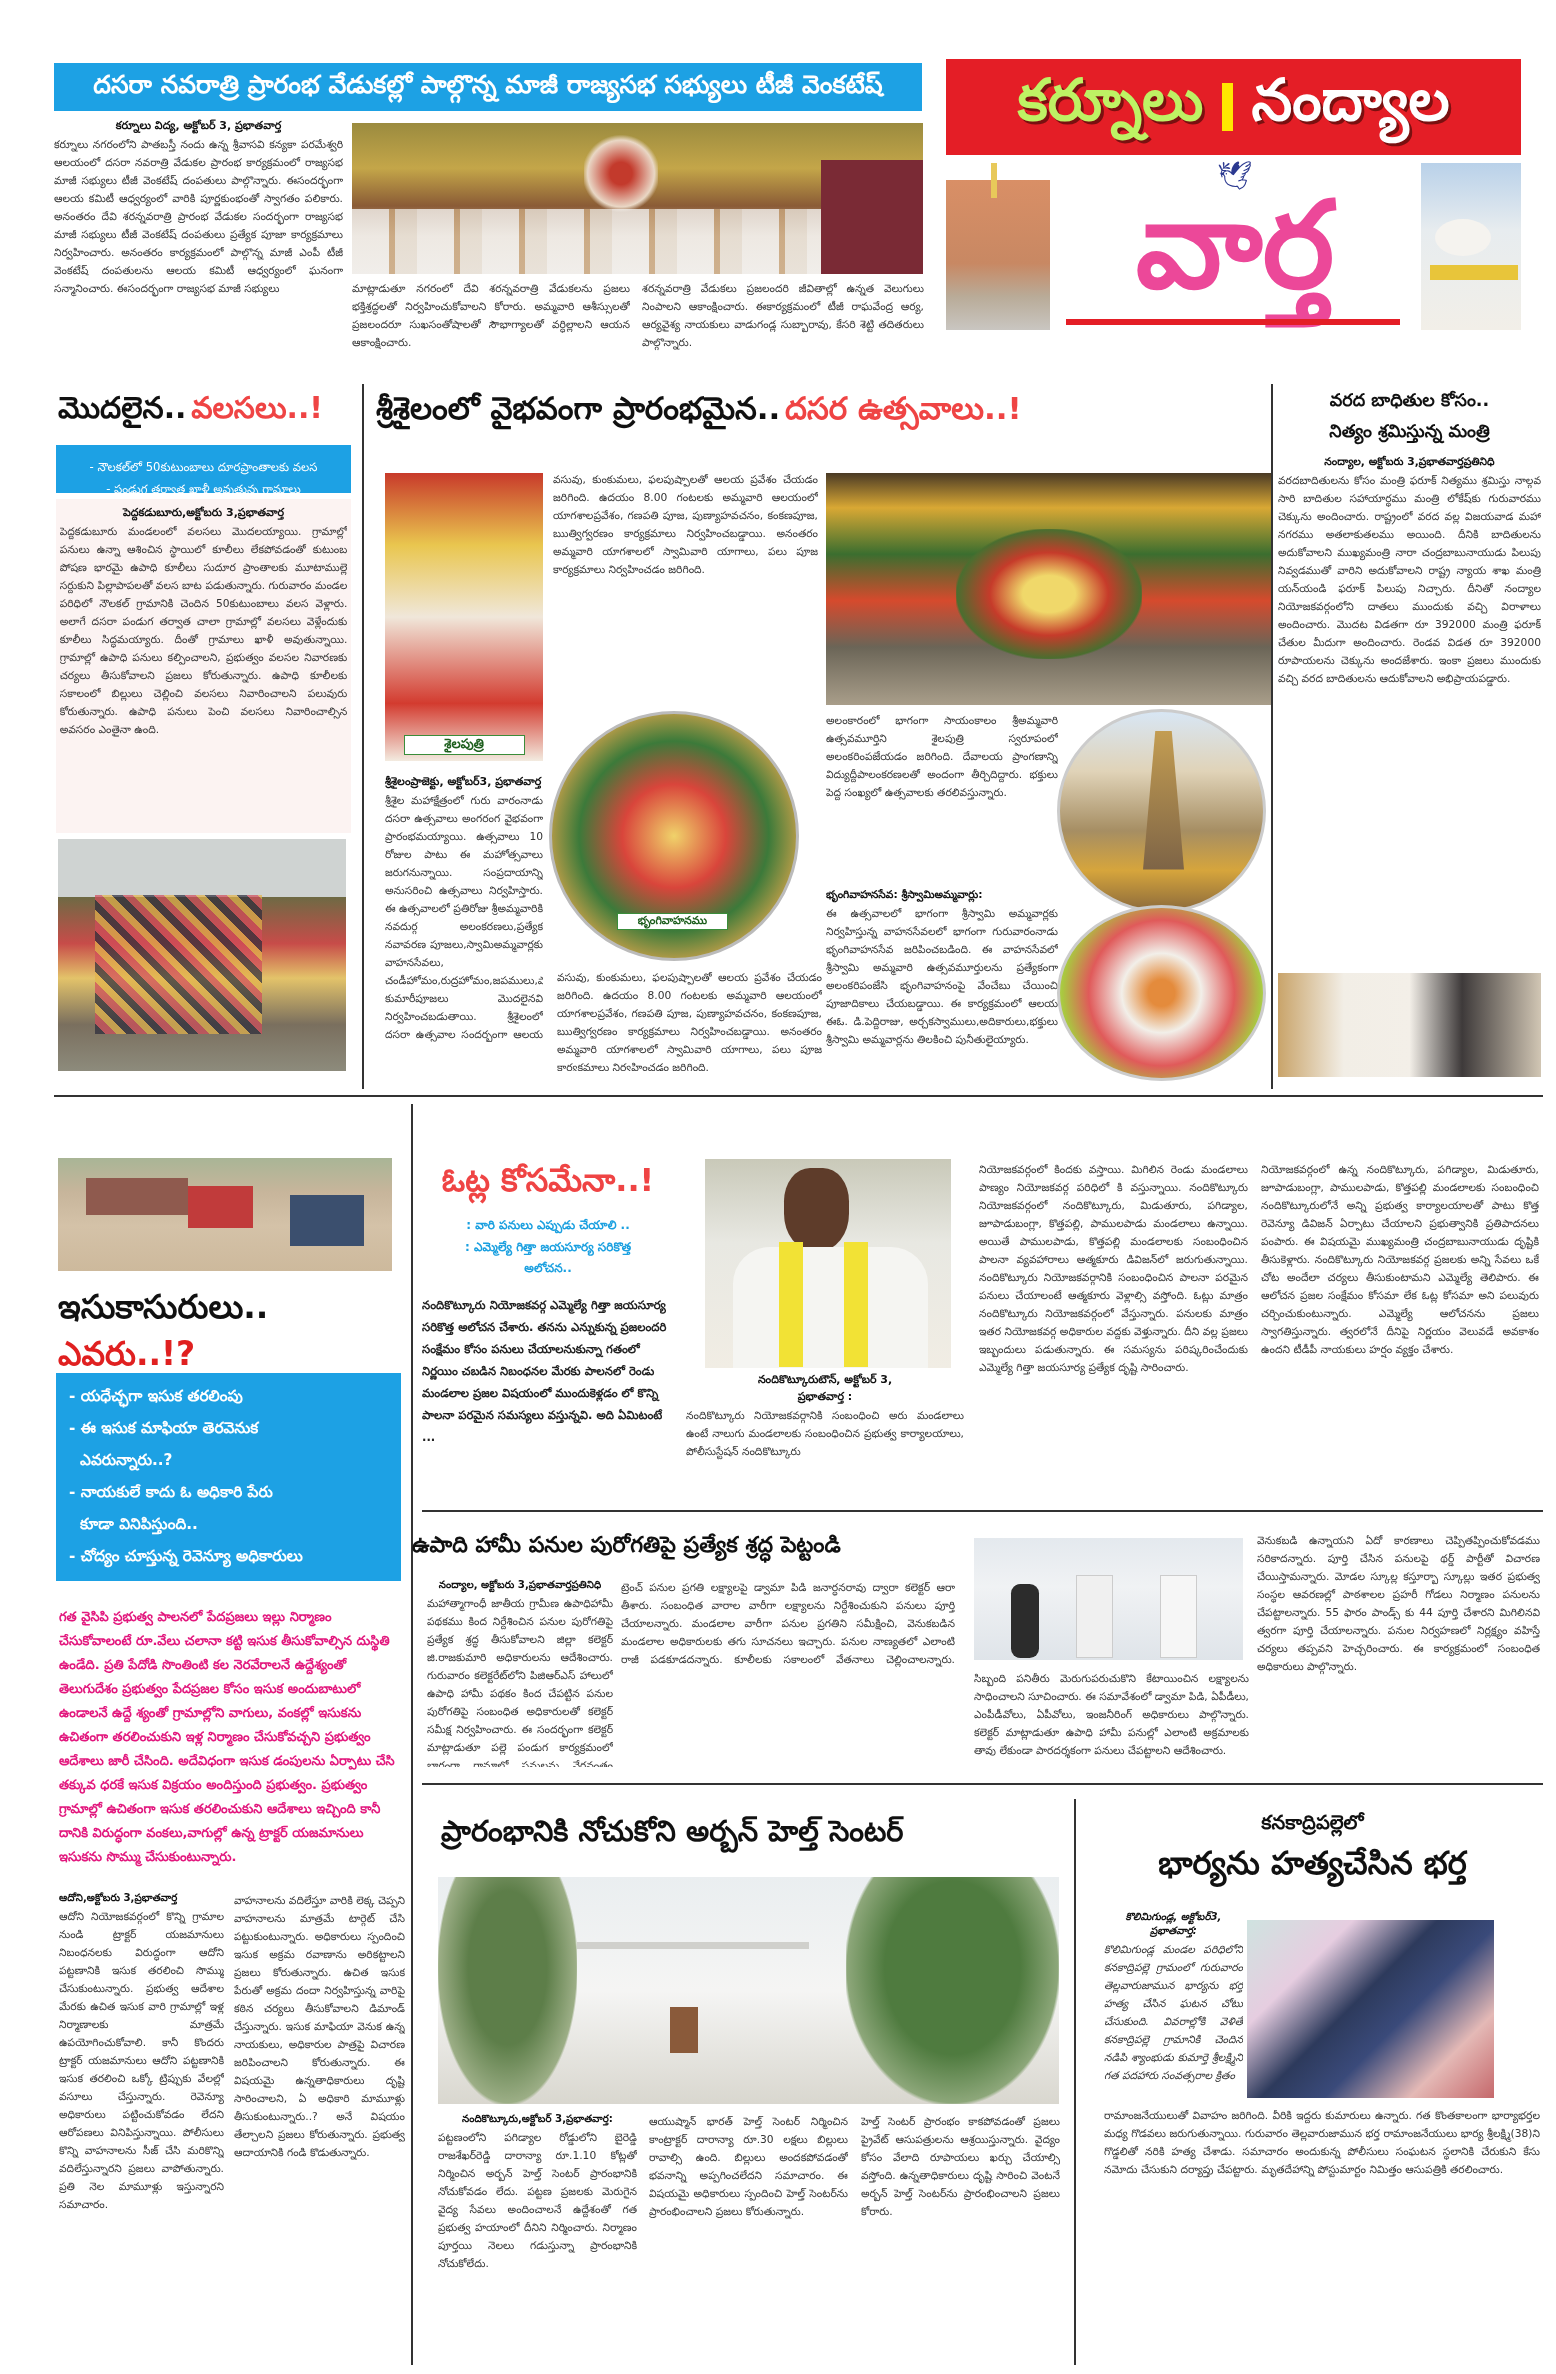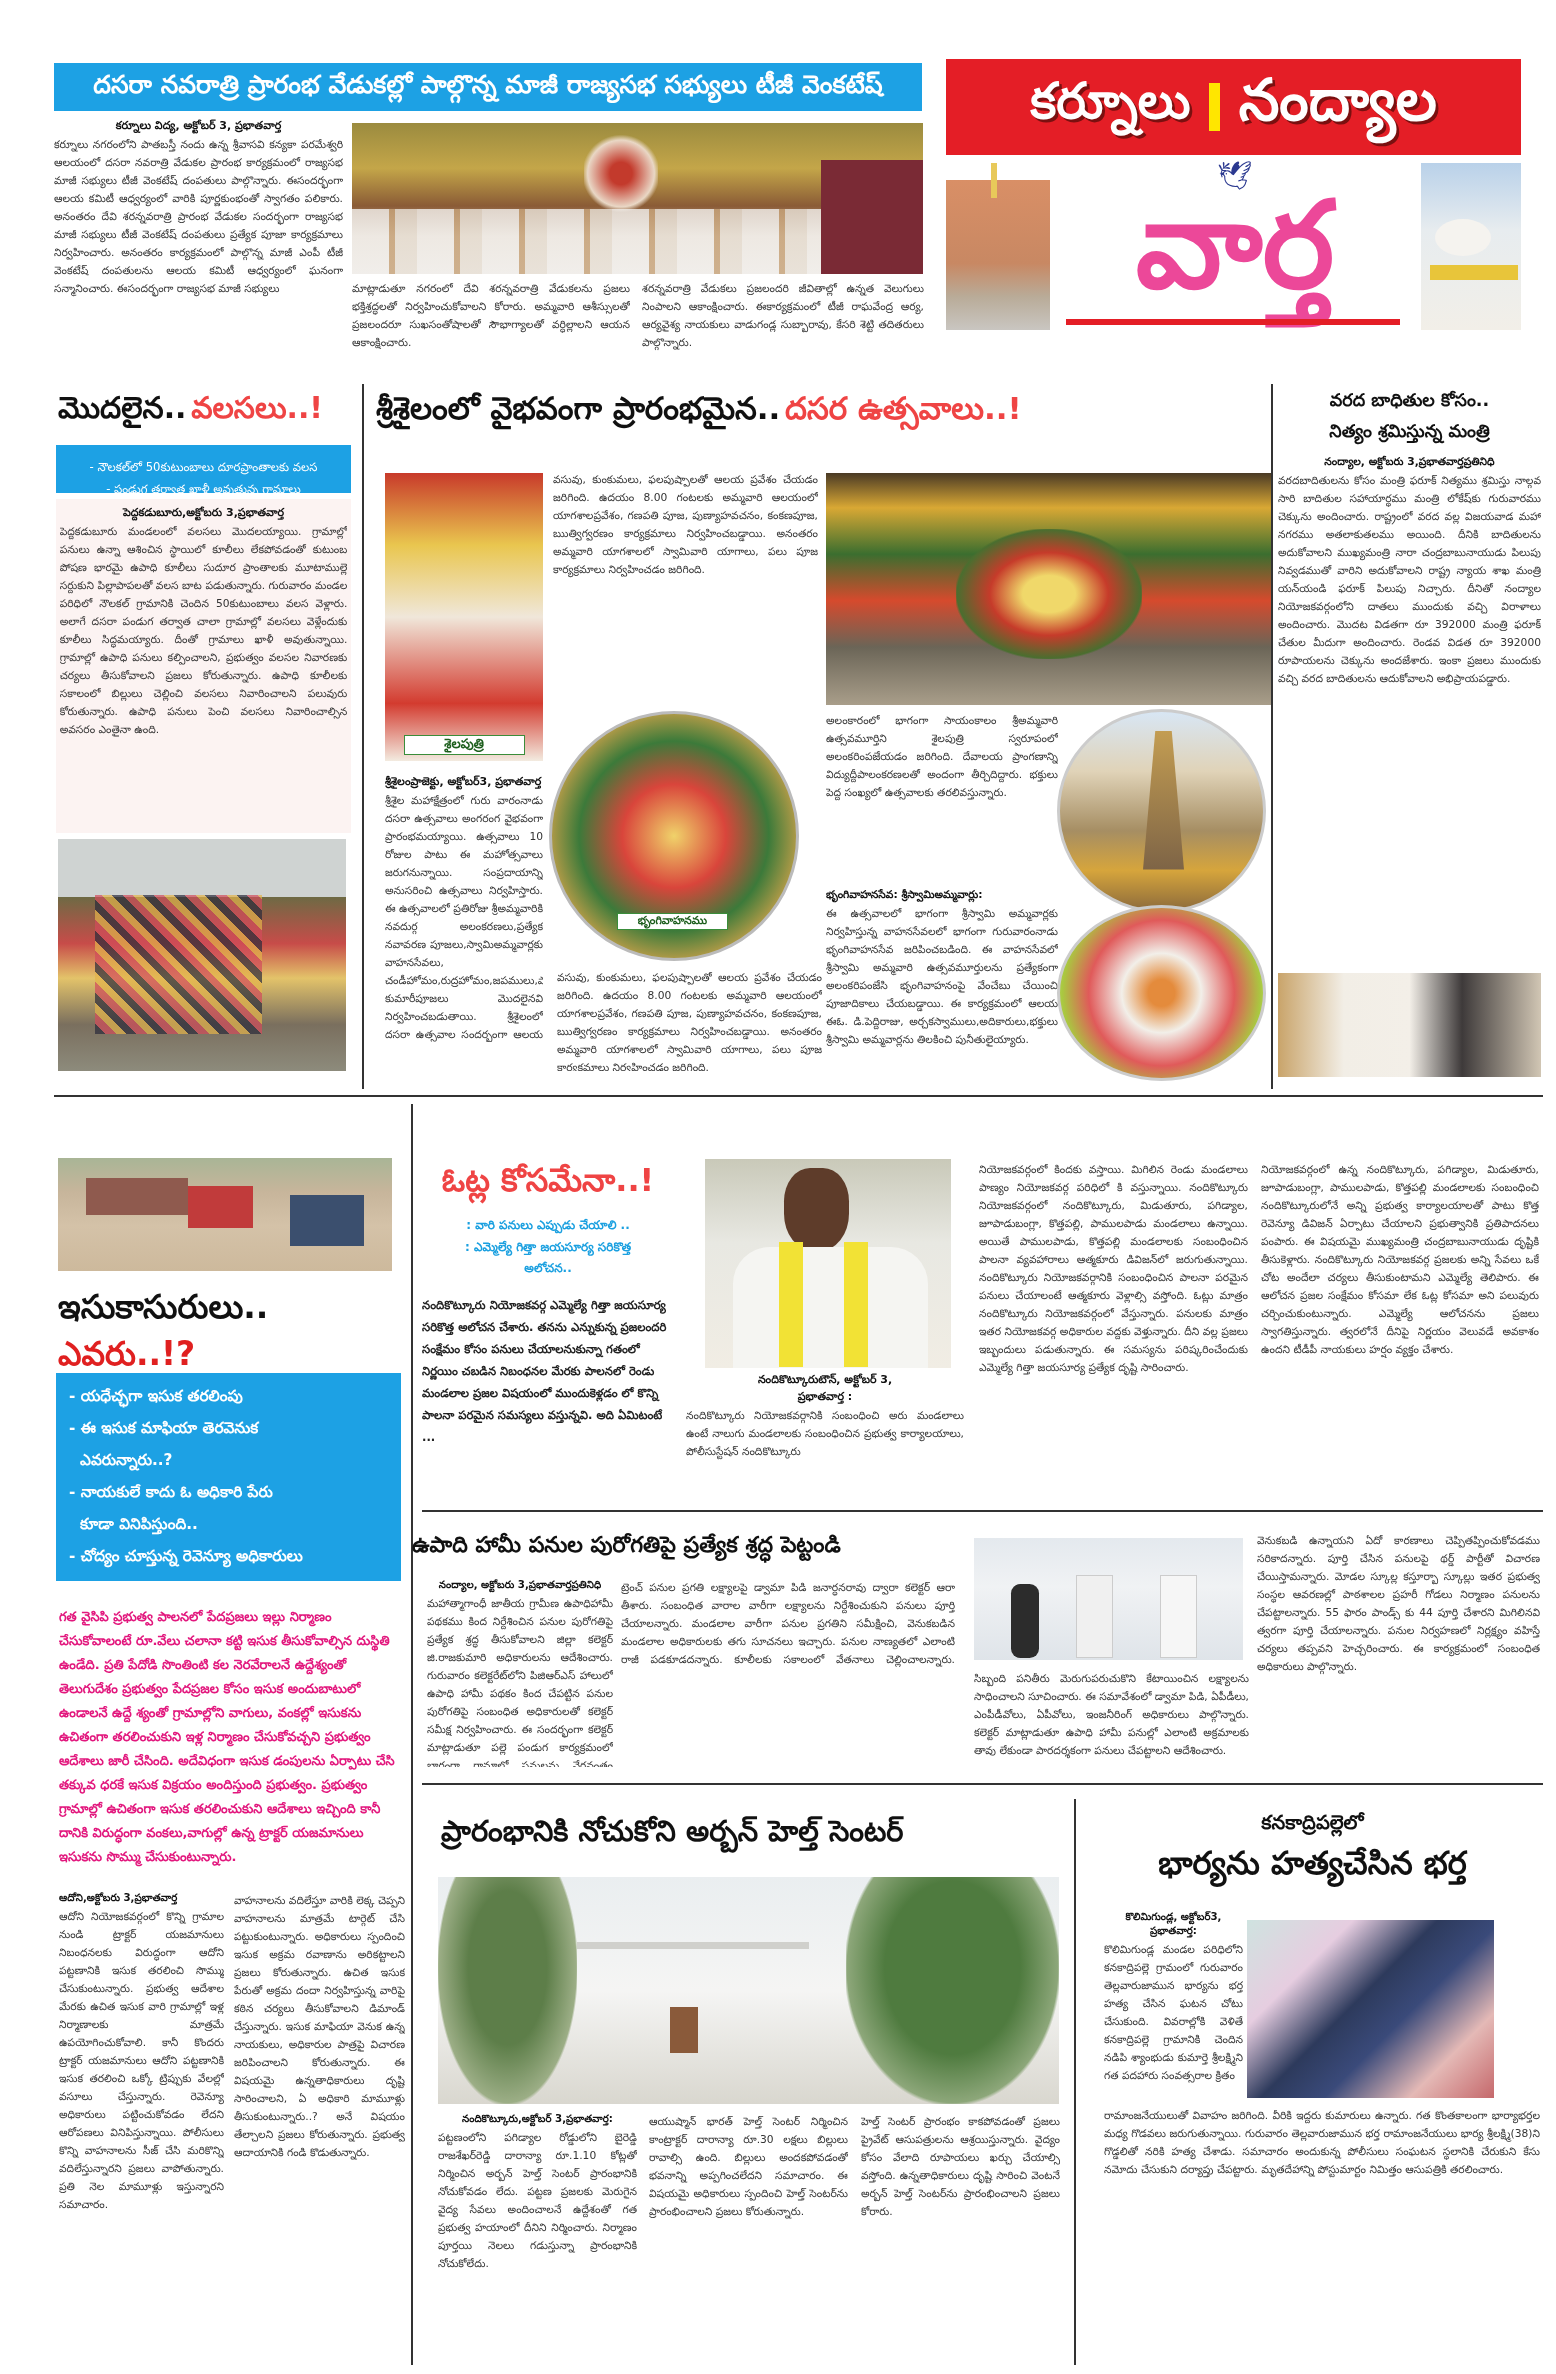--- a/index.html
+++ b/index.html
@@ -33,21 +33,21 @@
   <div style="position:absolute; left:232px; top:9.3px; width:74px; height:83px; background:radial-gradient(circle,#c33a2c 20%,#e9d7c5 60%,transparent 70%);"></div>
   <div style="position:absolute; left:0; bottom:0; width:100%; height:65px; background:repeating-linear-gradient(90deg,#f3f1ee 0 37px,#c8a47a 37px 43px,#e9e2d8 43px 65px);opacity:.8"></div>
   <div style="position:absolute; right:0; top:37px; width:102px; height:114px; background:#7a2a35;"></div>
 </div>
 
 <div class="abs body-text" style="left:352px; top:280px; width:278px; height:82px;">మాట్లాడుతూ నగరంలో దేవి శరన్నవరాత్రి వేడుకలను ప్రజలు భక్తిశ్రద్ధలతో నిర్వహించుకోవాలని కోరారు. అమ్మవారి ఆశీస్సులతో ప్రజలందరూ సుఖసంతోషాలతో సౌభాగ్యాలతో వర్ధిల్లాలని ఆయన ఆకాంక్షించారు.</div>
 <div class="abs body-text" style="left:642px; top:280px; width:282px; height:82px;">శరన్నవరాత్రి వేడుకలు ప్రజలందరి జీవితాల్లో ఉన్నత వెలుగులు నింపాలని ఆకాంక్షించారు. ఈకార్యక్రమంలో టీజీ రాఘవేంద్ర ఆర్య, ఆర్యవైశ్య నాయకులు వాడుగండ్ల సుబ్బారావు, కేసరి శెట్టి తదితరులు పాల్గొన్నారు.</div>
 
 <div class="abs" style="left:946px; top:59px; width:575px; height:315px;">
   <div style="position:absolute; left:0; top:0; width:575px; height:96px; background:#e41e26; display:flex; align-items:center; justify-content:center; gap:18.6px;">
-    <span style="color:#ffffff; font-size:50px; font-weight:bold; text-shadow:2.8px 2.8px 0 #7a1010;">కర్నూలు</span>
+    <span style="color:#bef264; font-size:58px; font-weight:bold; text-shadow:2.8px 2.8px 0 #7a1010;">కర్నూలు</span>
     <span style="display:inline-block; width:11px; height:48px; background:#ffe600;"></span>
     <span style="color:#fff; font-size:58px; font-weight:bold; text-shadow:2.8px 2.8px 0 #7a1010;">నంద్యాల</span>
   </div>
 
   <div class="photo" style="left:0; top:104px; width:104px; height:167px; background:linear-gradient(180deg,#fff 0 10%,#d98f66 10%,#c88863 60%,#b9ab98 80%,#c9c6c1 100%);">
     <div style="position:absolute; left:45px; top:0; width:5.6px; height:35px; background:#e8c95a;"></div>
   </div>
 
   <div style="position:absolute; left:113px; top:100px; width:352px; height:174px; text-align:center;">
     <span style="position:absolute; left:158px; top:0; font-size:28px; color:#2b3990;">🕊</span>
@@ -209,19 +209,19 @@
   <div class="dateline" style="font-size:10.2px;">నందికొట్కూరు,అక్టోబర్ 3,ప్రభాతవార్త:</div>
   <div class="body-text" style="height:227px;">పట్టణంలోని పగిడ్యాల రోడ్డులోని బైరెడ్డి రాజశేఖర్‌రెడ్డి దారాన్యా రూ.1.10 కోట్లతో నిర్మించిన అర్బన్ హెల్త్ సెంటర్ ప్రారంభానికి నోచుకోవడం లేదు. పట్టణ ప్రజలకు మెరుగైన వైద్య సేవలు అందించాలనే ఉద్దేశంతో గత ప్రభుత్వ హయాంలో దీనిని నిర్మించారు. నిర్మాణం పూర్తయి నెలలు గడుస్తున్నా ప్రారంభానికి నోచుకోలేదు.</div>
 </div>
 <div class="abs body-text" style="left:649px; top:2113px; width:199px; height:250px;">ఆయుష్మాన్ భారత్ హెల్త్ సెంటర్ నిర్మించిన కాంట్రాక్టర్ దారాన్యా రూ.30 లక్షలు బిల్లులు రావాల్సి ఉంది. బిల్లులు అందకపోవడంతో భవనాన్ని అప్పగించలేదని సమాచారం. ఈ విషయమై అధికారులు స్పందించి హెల్త్ సెంటర్‌ను ప్రారంభించాలని ప్రజలు కోరుతున్నారు.</div>
 <div class="abs body-text" style="left:861px; top:2113px; width:199px; height:250px;">హెల్త్ సెంటర్ ప్రారంభం కాకపోవడంతో ప్రజలు ప్రైవేట్ ఆసుపత్రులను ఆశ్రయిస్తున్నారు. వైద్యం కోసం వేలాది రూపాయలు ఖర్చు చేయాల్సి వస్తోంది. ఉన్నతాధికారులు దృష్టి సారించి వెంటనే అర్బన్ హెల్త్ సెంటర్‌ను ప్రారంభించాలని ప్రజలు కోరారు.</div>
 
 <div class="rule-v" style="left:1074px; top:1799px; height:566px;"></div>
 
 <div class="abs headline" style="left:1085px; top:1811px; width:455px; font-size:19.5px; text-align:center;">కనకాద్రిపల్లెలో</div>
 <div class="abs headline" style="left:1085px; top:1844px; width:455px; font-size:32px; text-align:center;">భార్యను హత్యచేసిన భర్త</div>
-<div class="abs" style="left:1104px; top:1911px; width:139px; height:195px;">
+<div class="abs" style="left:1104px; top:1911px; width:139px; height:195px;font-style:italic;">
   <div class="dateline" style="font-size:10.2px;">కొలిమిగుండ్ల, అక్టోబర్3, ప్రభాతవార్త:</div>
   <div class="body-text" style="height:158px;">కొలిమిగుండ్ల మండల పరిధిలోని కనకాద్రిపల్లె గ్రామంలో గురువారం తెల్లవారుజామున భార్యను భర్త హత్య చేసిన ఘటన చోటు చేసుకుంది. వివరాల్లోకి వెళితే కనకాద్రిపల్లె గ్రామానికి చెందిన నడిపి శ్యాంభుడు కుమార్తె శ్రీలక్ష్మిని గత పదహారు సంవత్సరాల క్రితం</div>
 </div>
 <div class="photo" style="left:1247px; top:1920px; width:247px; height:178px; background:linear-gradient(135deg,#cfe3e0 0%,#e6cde0 25%,#2d3a5c 45%,#3a4a7a 60%,#e4b9b6 80%,#c5686b 100%);"></div>
 <div class="abs body-text" style="left:1104px; top:2107px; width:436px; height:255px;">రామాంజనేయులుతో వివాహం జరిగింది. వీరికి ఇద్దరు కుమారులు ఉన్నారు. గత కొంతకాలంగా భార్యాభర్తల మధ్య గొడవలు జరుగుతున్నాయి. గురువారం తెల్లవారుజామున భర్త రామాంజనేయులు భార్య శ్రీలక్ష్మి(38)ని గొడ్డలితో నరికి హత్య చేశాడు. సమాచారం అందుకున్న పోలీసులు సంఘటన స్థలానికి చేరుకుని కేసు నమోదు చేసుకుని దర్యాప్తు చేపట్టారు. మృతదేహాన్ని పోస్టుమార్టం నిమిత్తం ఆసుపత్రికి తరలించారు.</div>
 
 
 </body></html>

